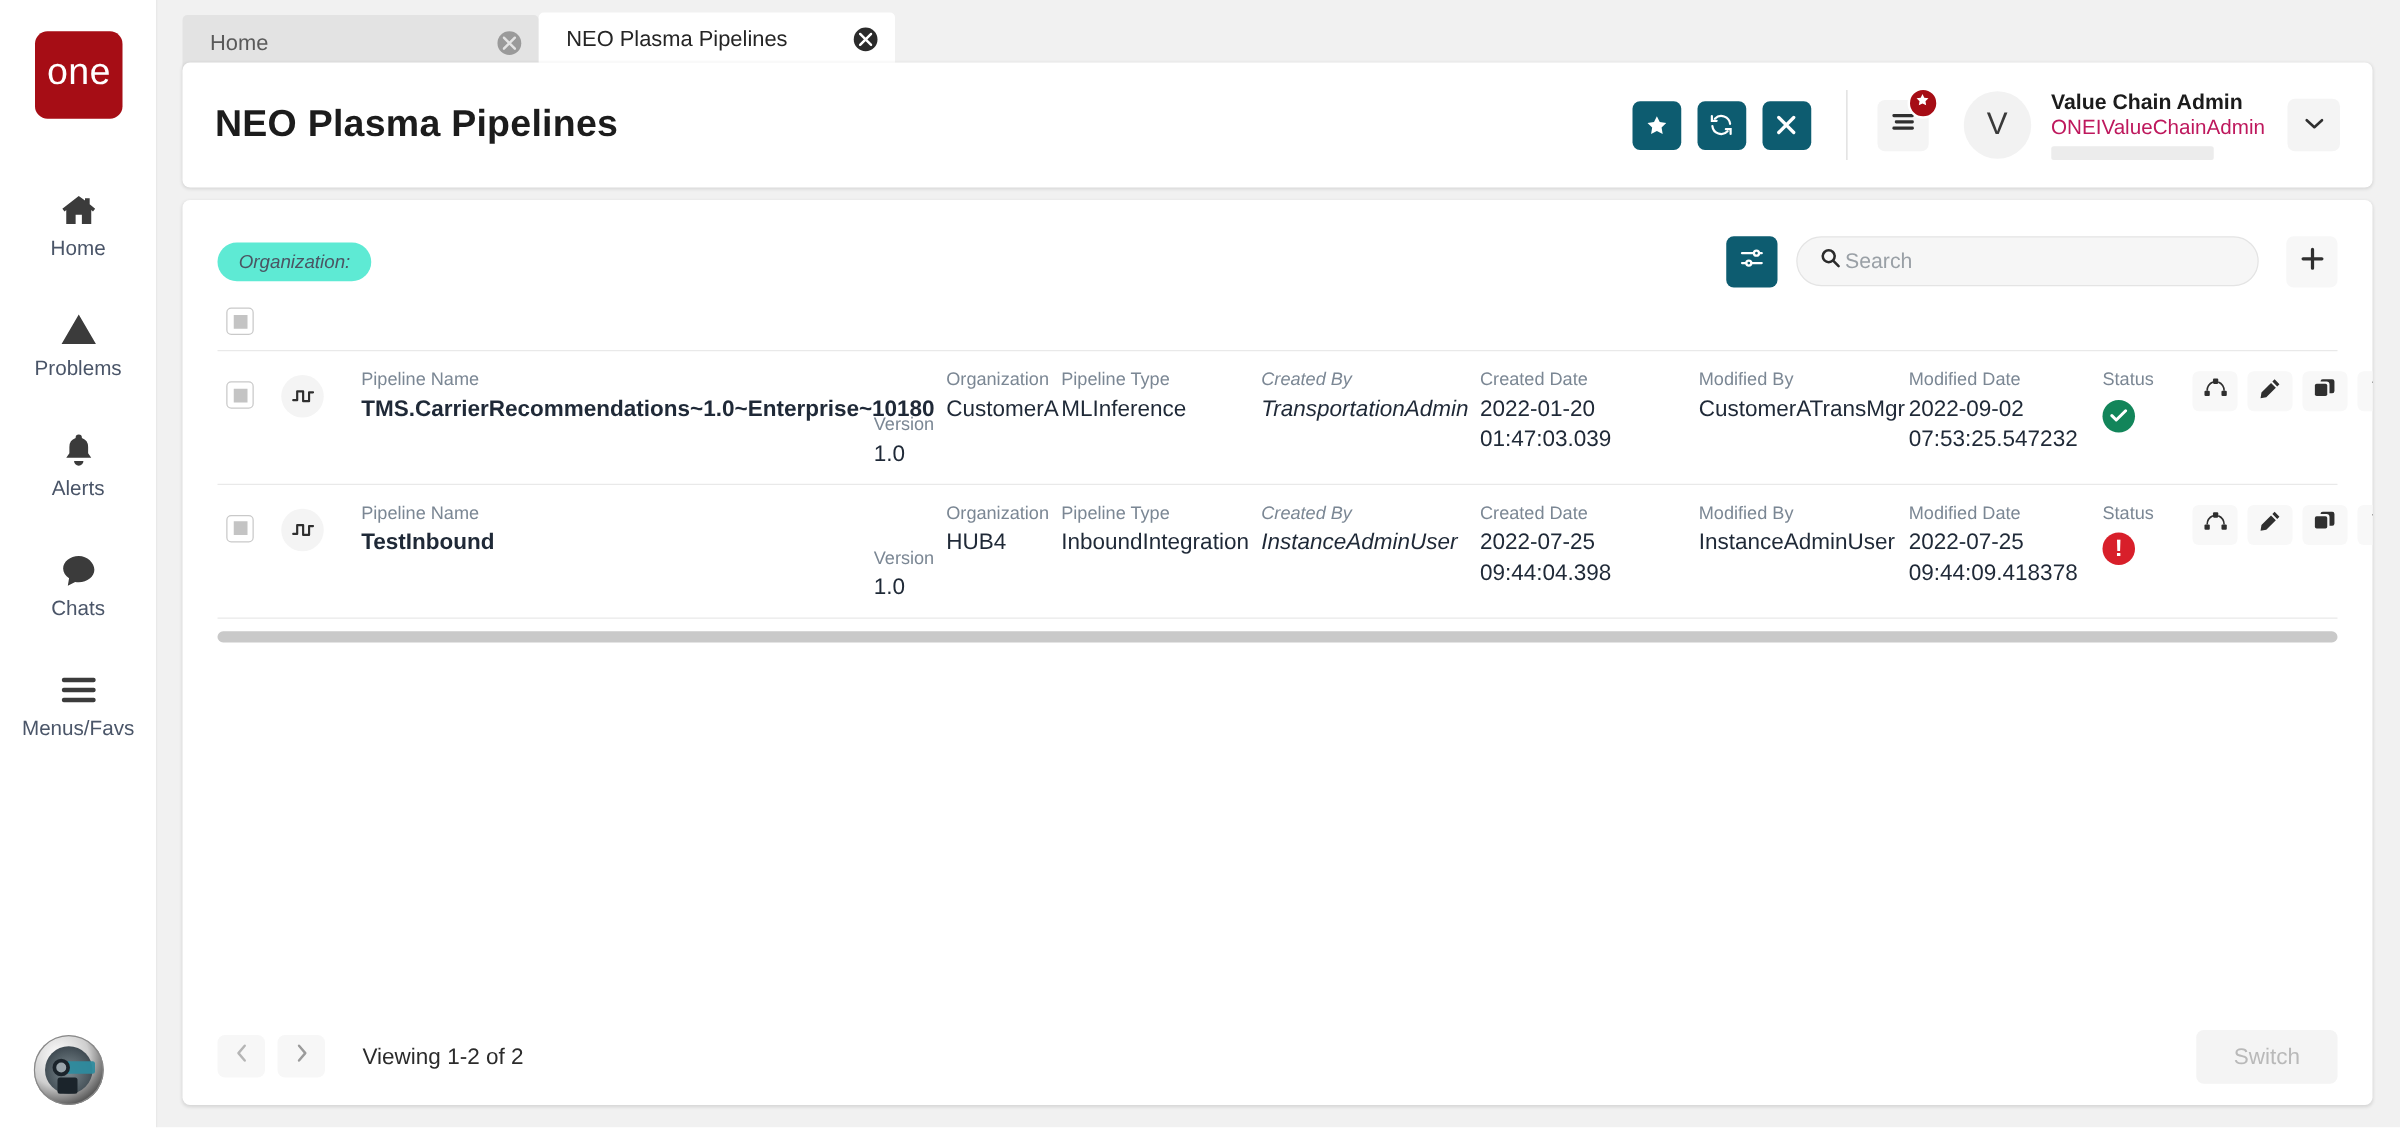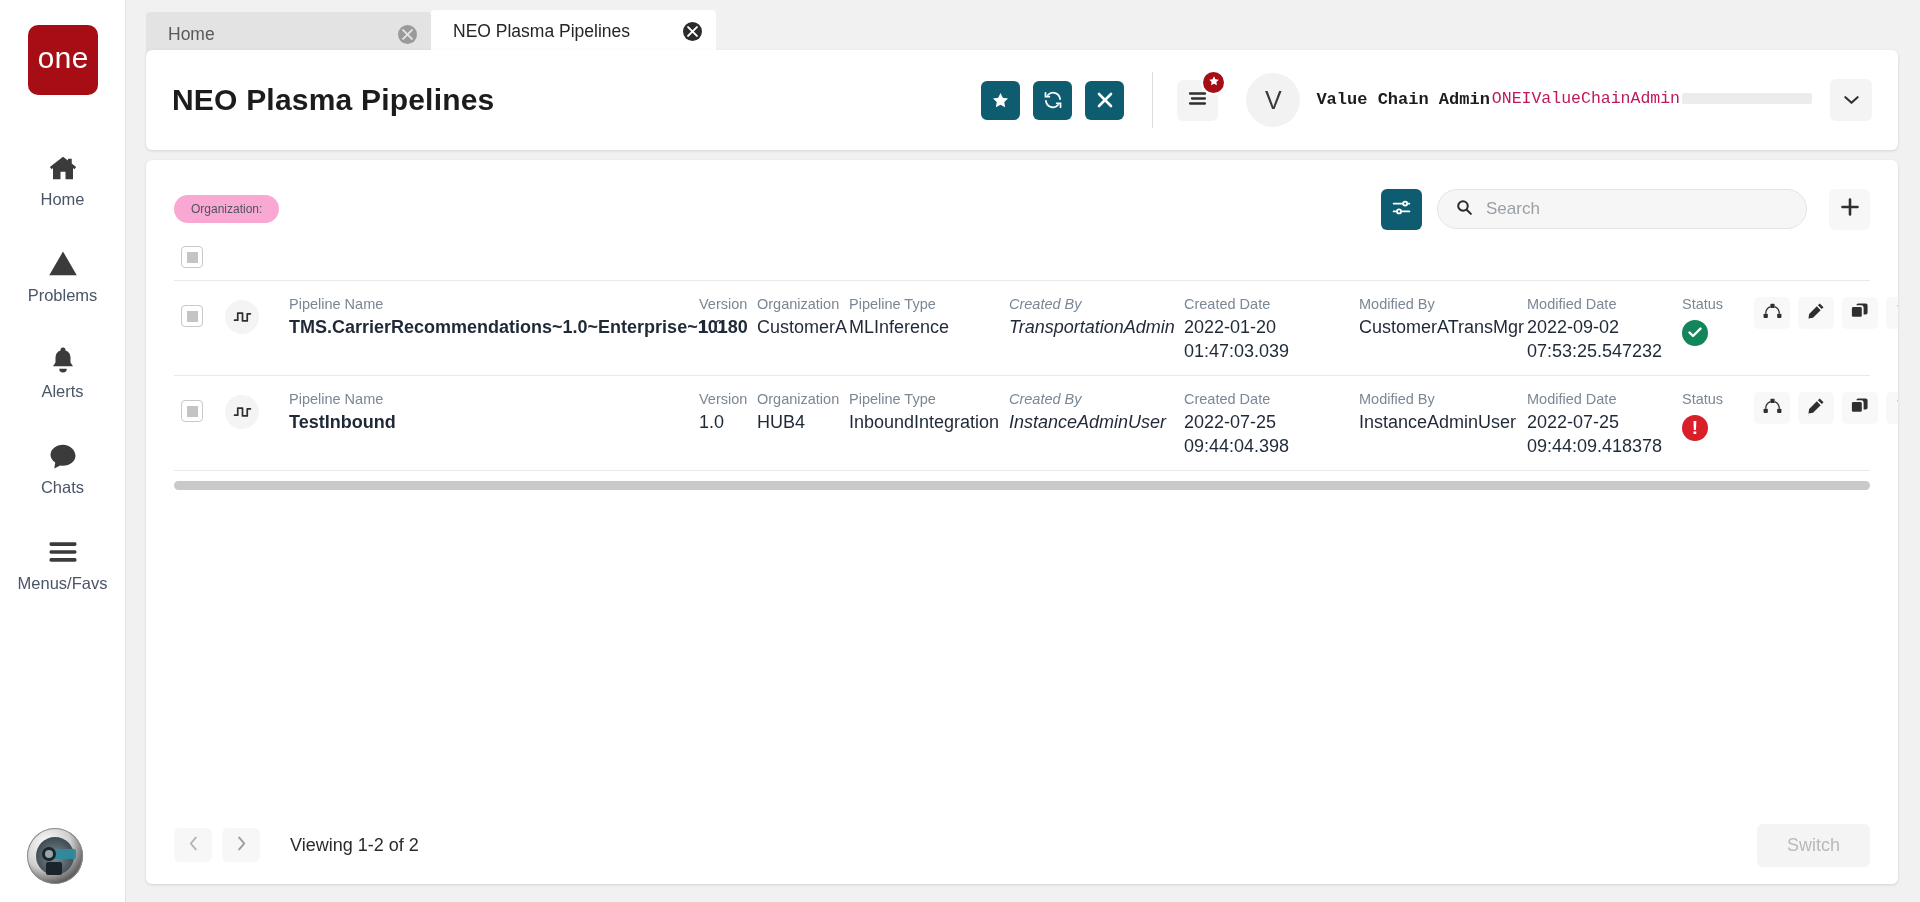--- a/index.html
+++ b/index.html
@@ -115,48 +115,48 @@
     position:absolute; right: -8px; top: -10px; width: 25px; height: 25px; border-radius:50%;
     background:#a60d15; display:flex; align-items:center; justify-content:center;
     border: 2px solid #fff;
   }
   .user-block { display:flex; align-items:center; margin-left: 28px; cursor:pointer; }
   .user-avatar {
     width: 54px; height: 54px; border-radius: 50%; background:#f2f2f2;
     display:flex; align-items:center; justify-content:center;
     font-size: 25px; color:#3a3a3a;
   }
-  .user-meta { margin-left: 16px; display:flex; flex-direction:row; gap: 2px; font-family: Liberation Mono, monospace; }
+  .user-meta { margin-left: 16px; display:flex; flex-direction:column; gap: 2px; }
   .user-name { font-size: 17px; font-weight: bold; color:#1c1c1c; line-height:1.15; }
   .user-login { font-size: 16.5px; color:#be185d; line-height:1.15; }
   .user-blur { margin-top: 3px; width: 130px; height: 11px; background:#ececec; border-radius:2px; }
   .user-caret {
     width: 42px; height: 42px; border-radius:6px; background:#f4f4f4; margin-left: 18px;
     display:flex; align-items:center; justify-content:center; cursor:pointer;
   }
 
   
   .content-card {
     position: absolute; left: 20px; top: 160px; right: 22px; bottom: 18px;
     background:#fff; border-radius: 6px; box-shadow: 0 1px 3px rgba(0,0,0,.12);
     display:flex; flex-direction: column;
   }
   .toolbar { display:flex; align-items:center; padding: 24px 28px 0 28px; height: 74px; }
   .org-chip {
-    background:#f9a8d4; border-radius: 16px; padding: 7px 17px;
-    font-size: 12px; color:#4b5563; cursor:pointer;
+    background:#5eead4; border-radius: 16px; padding: 7px 17px;
+    font-size: 15px; color:#4b5563; cursor:pointer;font-style:italic;
   }
   .toolbar-spacer { flex: 1 1 auto; }
   .filter-btn {
     width: 41px; height: 41px; border-radius: 6px; background:#0d5c70;
     display:flex; align-items:center; justify-content:center; cursor:pointer; margin-right: 15px;
   }
   .search-wrap {
     width: 370px; height: 40px; background:#f6f6f6; border: 1px solid #e4e4e4;
-    border-radius: 20px; display:flex; align-items:center; padding: 0 18px; gap: 13px; justify-content: flex-end;
+    border-radius: 20px; display:flex; align-items:center; padding: 0 18px; gap: 3px; justify-content: flex-end;
   }
   .search-input {
     border: none; outline: none; background: transparent; flex: 1 1 auto;
     font-size: 17px; color:#2b2b2b; font-family: "Liberation Sans", sans-serif;
   }
   .search-input::placeholder { color:#9aa0a6; }
   .add-btn {
     width: 41px; height: 41px; border-radius: 6px; background:#f7f7f7; margin-left: 22px;
     display:flex; align-items:center; justify-content:center; cursor:pointer;
   }
@@ -178,21 +178,21 @@
   .row-type-icon {
     width: 34px; height: 34px; border-radius:50%; background:#f4f4f4; margin-top: 5px;
     display:flex; align-items:center; justify-content:center; flex: 0 0 auto;
   }
   .cells { display:flex; flex: 1 1 auto; align-items: flex-start; }
   .cell { padding-right: 12px; }
   .cell-label { font-size: 14.5px; color:#7b8794; line-height: 1.35; white-space: nowrap; }
   .cell-value { font-size: 18px; color:#1f2937; line-height: 1.35; white-space: nowrap; }
   .cell-value.strong { font-weight: bold; }
   .c-name   { width: 440px; padding-left: 30px; }
-  .c-ver    { width: 58px; }
+  .c-ver    { width: 58px; margin-top: 36px; }
   .c-org    { width: 92px; }
   .c-type   { width: 160px; }
   .c-cby    { width: 175px; font-style: italic; }
   .c-cdate  { width: 175px; }
   .c-mby    { width: 168px; }
   .c-mdate  { width: 155px; }
   .c-status { width: 72px; }
   .status-ok {
     width: 26px; height: 26px; border-radius: 50%; background:#12855a; margin-top: 5px;
     display:flex; align-items:center; justify-content:center;

